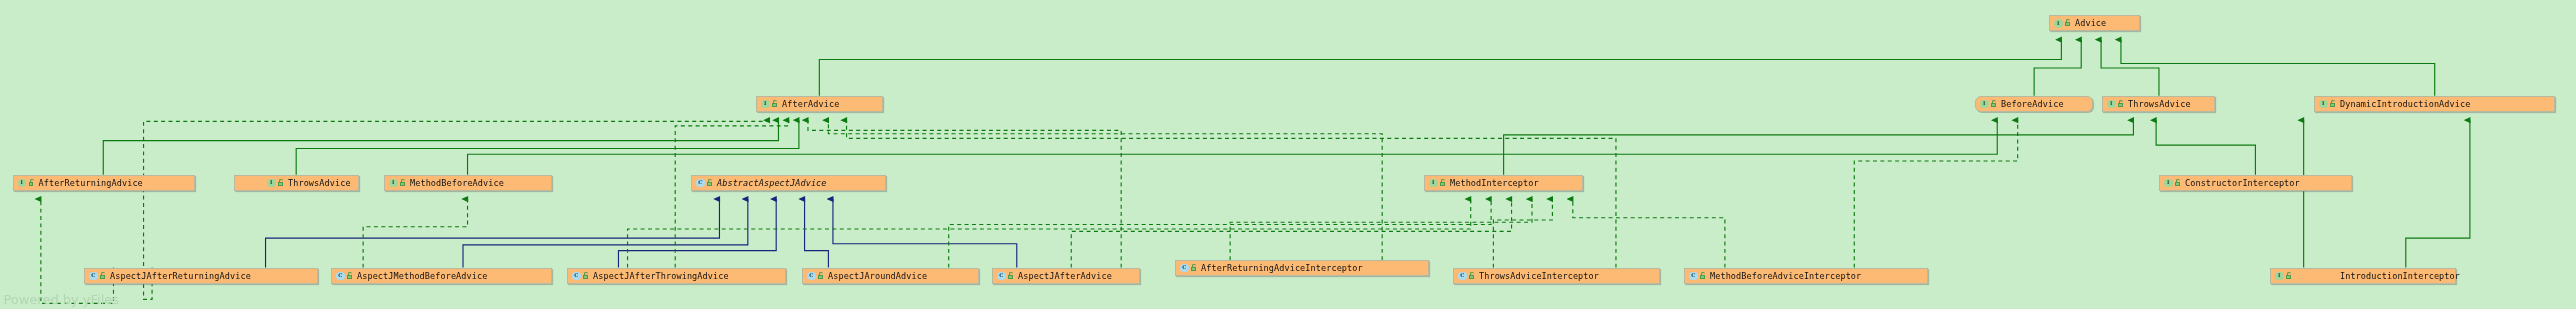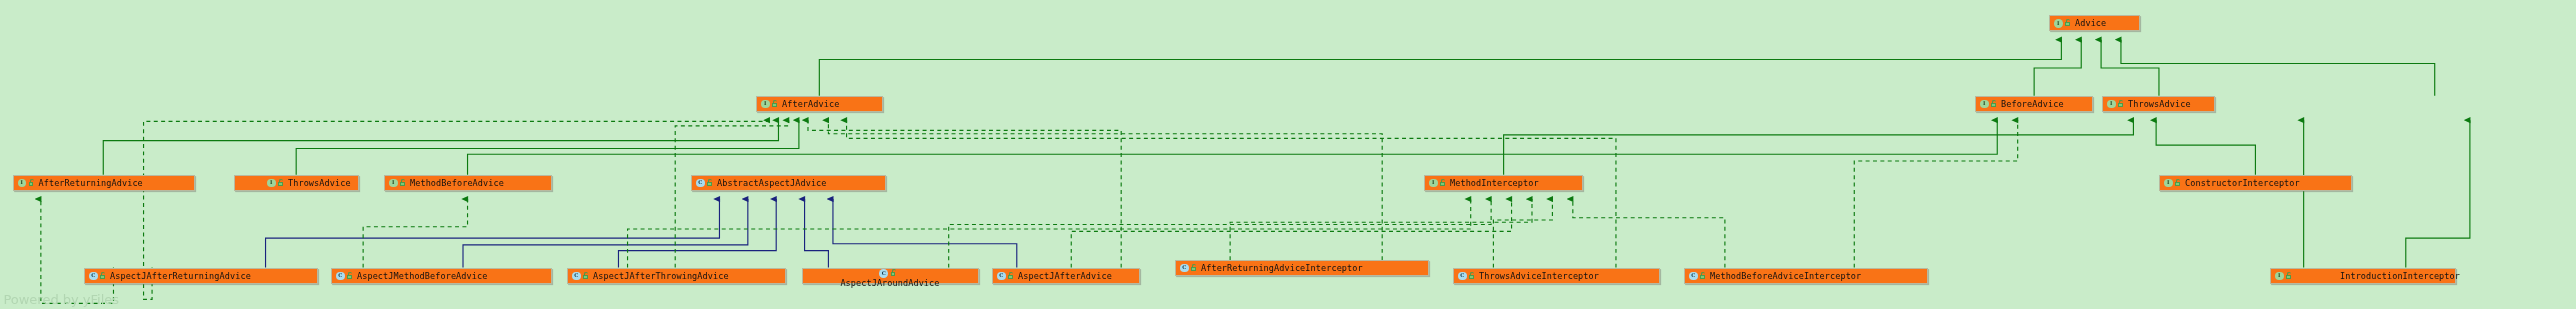--- a/index.html
+++ b/index.html
@@ -2,21 +2,21 @@
 <html style="font-size:9px"><head>
 <meta charset="utf-8">
 <style>
   html,body{margin:0;padding:0;background:#c9ecc9;}
   body{width:2576px;height:309px;overflow:hidden;
        font-family:"DejaVu Sans Mono","Liberation Mono",monospace;}
   #canvas{position:relative;width:2576px;height:309px;background:#c9ecc9;}
   svg#edges{position:absolute;left:0;top:0;width:2576px;height:309px;}
 
   .node{position:absolute;box-sizing:border-box;height:16px;
-        background:#f97316;border:0.6px solid #b9b9a0;
+        background:#fdba74;border:0.6px solid #b9b9a0;
         box-shadow:1.1px 1.1px 0 rgba(120,120,110,.45);
         display:flex;align-items:center;padding:0 5.1px 0 4px;
         white-space:nowrap;}
   .node .glyphs{display:flex;align-items:center;margin-right:4px;flex:0 0 auto;}
   .ico-type{width:8.5px;height:8.5px;border-radius:50%;
             display:inline-flex;align-items:center;justify-content:center;
             font-family:"DejaVu Serif","Liberation Serif",serif;
             font-size:5.1px;font-weight:bold;line-height:1;}
   .ico-type.iface{background:#9fd69b;color:#1d3d1b;}
   .ico-type.cls{background:#a8dcf0;color:#12384a;}
@@ -99,34 +99,41 @@
       </span>
       <span class="label">Advice</span>
     </div>
     <div class="node" style="left: 756px; top: 96px; width: 127px;">
       <span class="glyphs">
         <span class="ico-type iface">I</span>
         <span class="ico-lock"></span>
       </span>
       <span class="label">AfterAdvice</span>
     </div>
-    <div class="node" style="left: 1975px; top: 96px; width: 118px;">
+    <div class="node" style="left: 1975px; top: 96px; width: 118px; border-radius: 6px;">
       <span class="glyphs">
         <span class="ico-type iface">I</span>
         <span class="ico-lock"></span>
       </span>
       <span class="label">BeforeAdvice</span>
     </div>
     <div class="node" style="left: 2102px; top: 96px; width: 113px;">
       <span class="glyphs">
         <span class="ico-type iface">I</span>
         <span class="ico-lock"></span>
       </span>
       <span class="label">ThrowsAdvice</span>
     </div>
+    <div class="node" style="left: 2314px; top: 96px; width: 241px;">
+      <span class="glyphs">
+        <span class="ico-type iface">I</span>
+        <span class="ico-lock"></span>
+      </span>
+      <span class="label">DynamicIntroductionAdvice</span>
+    </div>
     <div class="node" style="left: 12.5px; top: 175px; width: 182px;">
       <span class="glyphs">
         <span class="ico-type iface">I</span>
         <span class="ico-lock"></span>
       </span>
       <span class="label">AfterReturningAdvice</span>
     </div>
     <div class="node" style="left: 234px; top: 175px; width: 125px; padding-left: 32px;">
       <span class="glyphs">
         <span class="ico-type iface">I</span>
@@ -134,21 +141,21 @@
       </span>
       <span class="label">ThrowsAdvice</span>
     </div>
     <div class="node" style="left: 384px; top: 175px; width: 168px;">
       <span class="glyphs">
         <span class="ico-type iface">I</span>
         <span class="ico-lock"></span>
       </span>
       <span class="label">MethodBeforeAdvice</span>
     </div>
-    <div class="node" style="left: 691px; top: 175px; width: 195px;">
+    <div class="node" style="left: 691px; top: 175px; width: 195px; font-style: italic;">
       <span class="glyphs">
         <span class="ico-type cls">C</span>
         <span class="ico-lock"></span>
       </span>
       <span class="label">AbstractAspectJAdvice</span>
     </div>
     <div class="node" style="left: 1424px; top: 175px; width: 159px;">
       <span class="glyphs">
         <span class="ico-type iface">I</span>
         <span class="ico-lock"></span>
@@ -176,21 +183,21 @@
       </span>
       <span class="label">AspectJMethodBeforeAdvice</span>
     </div>
     <div class="node" style="left: 567px; top: 268px; width: 219px;">
       <span class="glyphs">
         <span class="ico-type cls">C</span>
         <span class="ico-lock"></span>
       </span>
       <span class="label">AspectJAfterThrowingAdvice</span>
     </div>
-    <div class="node" style="left: 802px; top: 268px; width: 177px; flex-direction: column;">
+    <div class="node" style="left: 802px; top: 268px; width: 177px;">
       <span class="glyphs">
         <span class="ico-type cls">C</span>
         <span class="ico-lock"></span>
       </span>
       <span class="label">AspectJAroundAdvice</span>
     </div>
     <div class="node" style="left: 992px; top: 268px; width: 148px;">
       <span class="glyphs">
         <span class="ico-type cls">C</span>
         <span class="ico-lock"></span>

